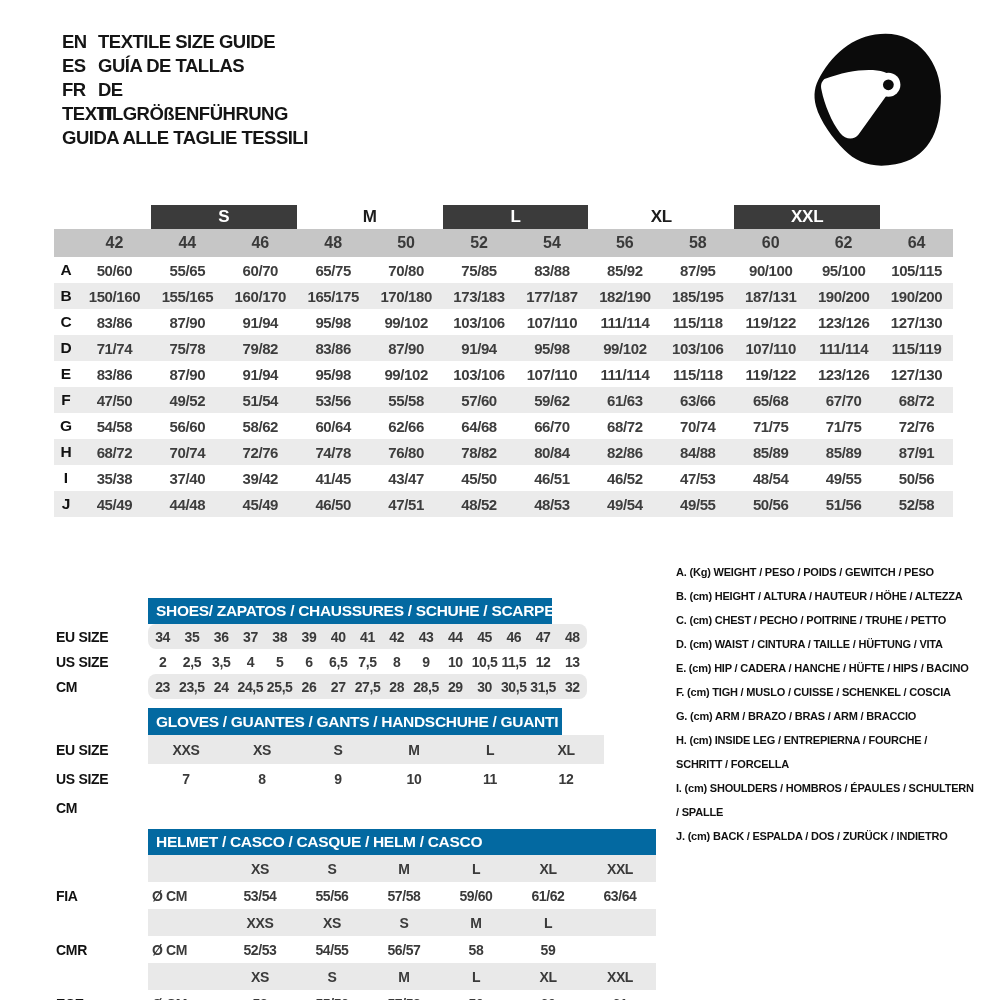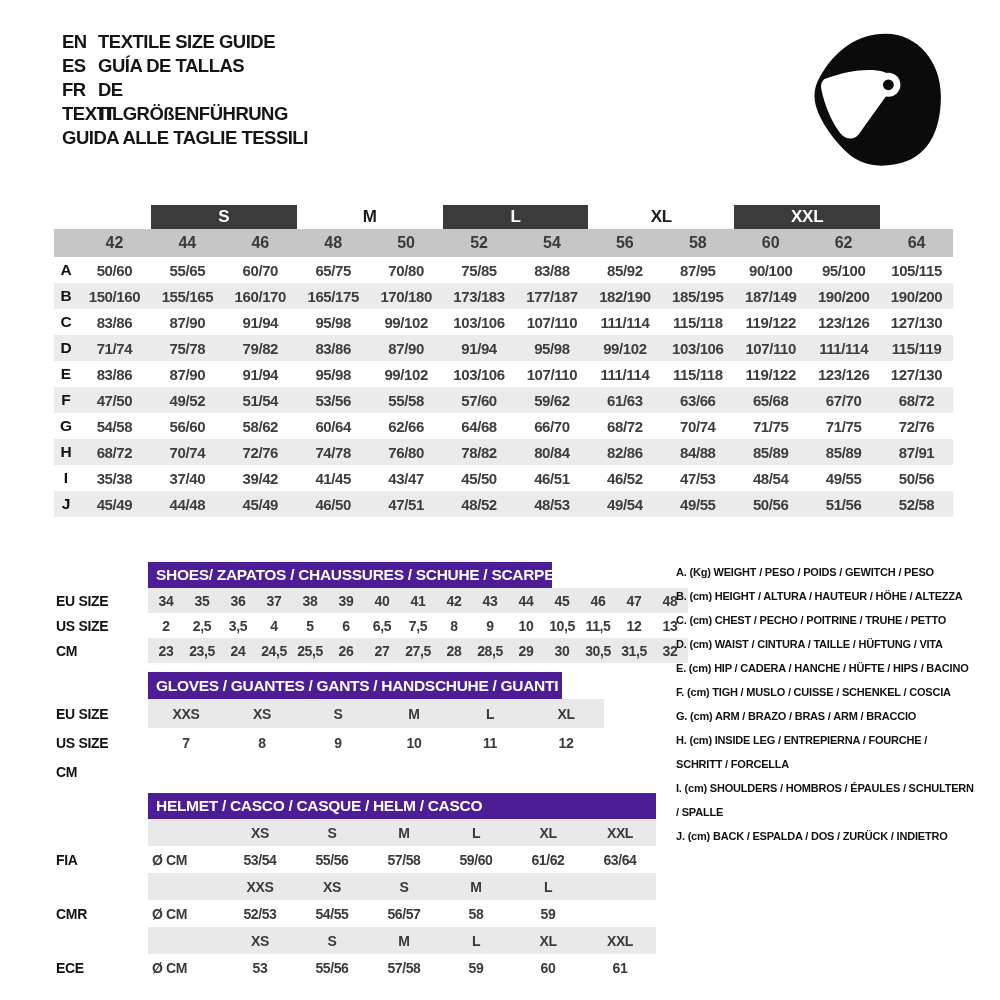--- a/index.html
+++ b/index.html
@@ -32,35 +32,35 @@
               font-size:16px; color:#3a3a3a; }
   .data-row { height:26px; }
   .data-row.stripe { background:#ebebeb; }
   .letter-cell { display:flex; align-items:center; justify-content:center;
                  font-size:15.5px; color:#111; }
   .val-cell { display:flex; align-items:center; justify-content:center;
               font-size:15px; color:#3d3d3d; letter-spacing:-0.4px; white-space:nowrap; }
 
   
   .subtable { position:absolute; left:56px; font-weight:bold; }
-  .sub-band { background:#4c1d95; color:#fff; font-size:15.5px; letter-spacing:-0.3px;
+  .sub-band { background:#0369a1; color:#fff; font-size:15.5px; letter-spacing:-0.3px;
               display:flex; align-items:center; padding-left:8px; box-sizing:border-box;
-              margin-left:92px; white-space:nowrap; }
+              margin-left:92px; white-space:nowrap;margin-top:36px; }
   .sub-row { display:flex; }
   .sub-label { width:92px; font-size:14px; color:#111; display:flex; align-items:center;
                letter-spacing:-0.3px; }
   .sub-content { display:grid; }
   .sub-content.stripe-bg { background:#e9e9e9; }
   .sub-cell { display:flex; align-items:center; justify-content:center;
               font-size:14px; color:#3a3a3a; letter-spacing:-0.4px; white-space:nowrap; }
 
   .shoes { top:562px; }
   .shoes .sub-band { height:26px; width:404px; }
   .shoes .sub-row { height:25px; }
-  .shoes .sub-content { width:540px; grid-template-columns:repeat(15,1fr); }
+  .shoes .sub-content { width:439px; grid-template-columns:repeat(15,1fr);border-radius:8px; }
 
   .gloves { top:672px; }
   .gloves .sub-band { height:27px; width:414px; }
   .gloves .sub-row { height:29px; }
   .gloves .sub-content { width:456px; grid-template-columns:repeat(6,1fr); }
 
   .helmet { top:793px; }
   .helmet .sub-band { height:26px; width:508px; }
   .helmet .sub-row { height:27px; }
   .helmet .sub-content { width:508px; grid-template-columns:76px repeat(6,1fr); }
@@ -142,21 +142,21 @@
           <div class="letter-cell">B</div>
           <div class="val-cell">150/160</div>
           <div class="val-cell">155/165</div>
           <div class="val-cell">160/170</div>
           <div class="val-cell">165/175</div>
           <div class="val-cell">170/180</div>
           <div class="val-cell">173/183</div>
           <div class="val-cell">177/187</div>
           <div class="val-cell">182/190</div>
           <div class="val-cell">185/195</div>
-          <div class="val-cell">187/149</div>
+          <div class="val-cell">187/131</div>
           <div class="val-cell">190/200</div>
           <div class="val-cell">190/200</div>
         </div>
         <div class="grid13 data-row">
           <div class="letter-cell">C</div>
           <div class="val-cell">83/86</div>
           <div class="val-cell">87/90</div>
           <div class="val-cell">91/94</div>
           <div class="val-cell">95/98</div>
           <div class="val-cell">99/102</div>

